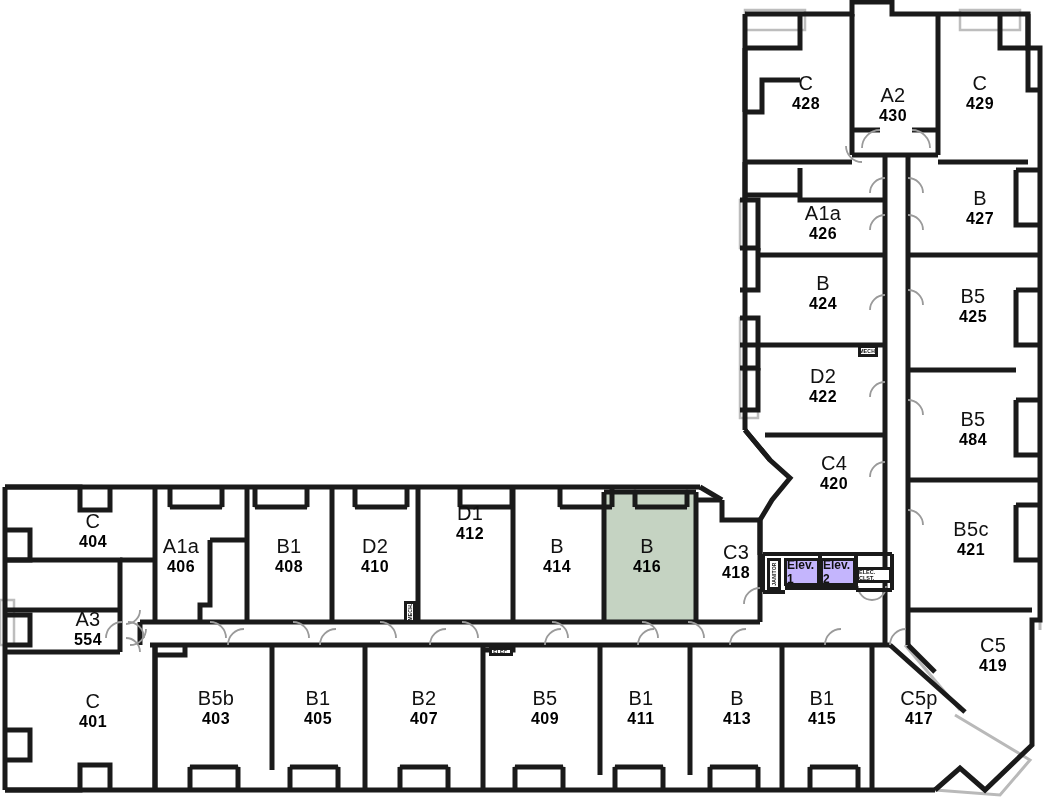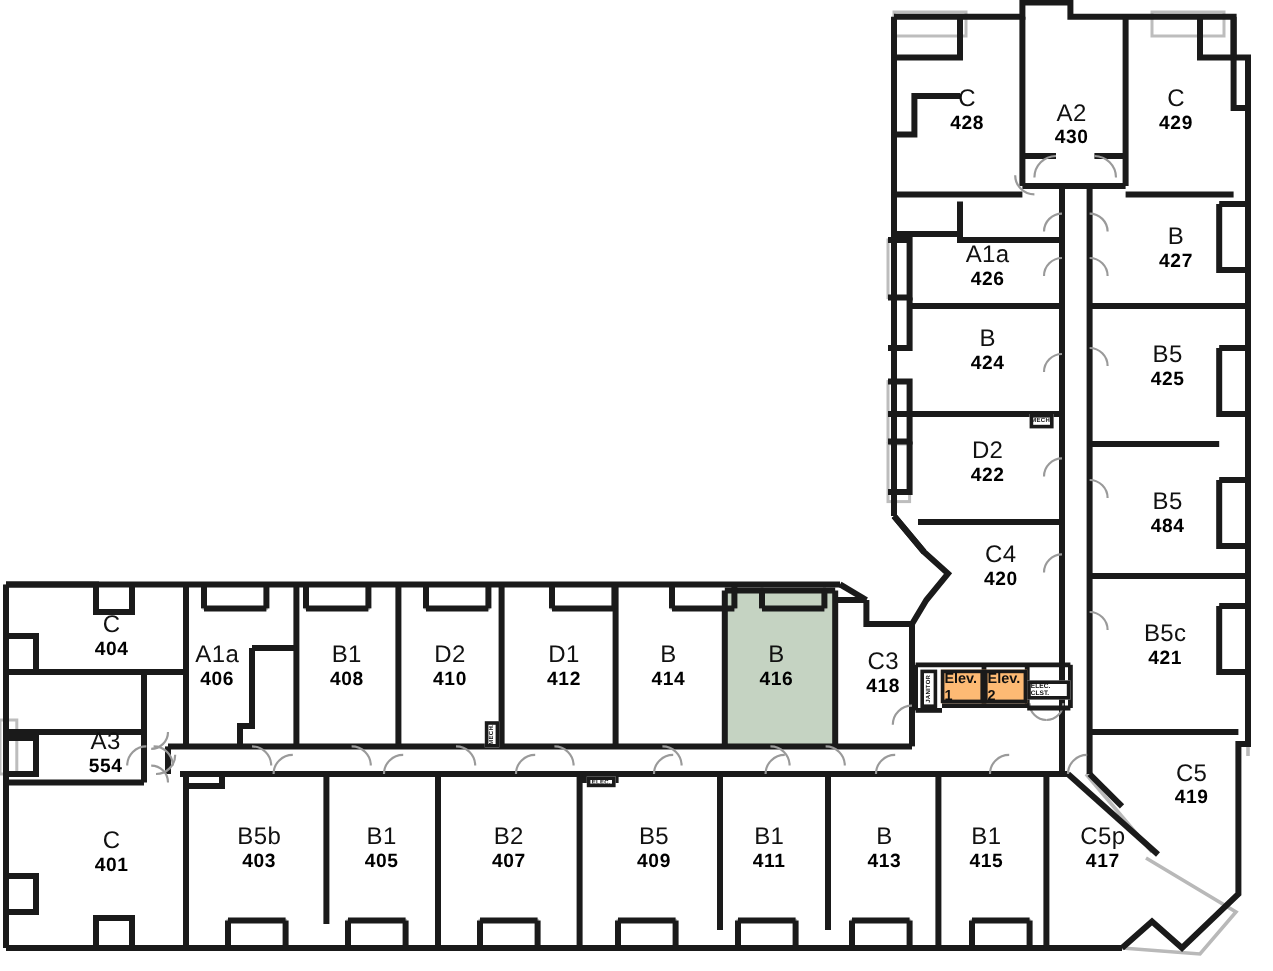--- a/index.html
+++ b/index.html
@@ -5,21 +5,21 @@
   html,body{margin:0;padding:0;background:#ffffff;}
   body{width:1061px;height:809px;overflow:hidden;
        font-family:"Liberation Sans",sans-serif;color:#1a1a1a;}
   #plan{position:relative;width:1061px;height:809px;}
   svg{position:absolute;left:0;top:0;}
   .unit-label{position:absolute;text-align:center;line-height:1.08;
               pointer-events:none;white-space:nowrap;}
   .unit-label .t{display:block;font-size:20px;font-weight:400;color:#111;letter-spacing:.3px;}
   .unit-label .n{display:block;font-size:16px;font-weight:700;color:#000;letter-spacing:.5px;}
   .svc-box{position:absolute;box-sizing:border-box;border:3px solid #1a1a1a;
-           background:#fdba74;display:flex;align-items:center;justify-content:center;
+           background:#c4b5fd;display:flex;align-items:center;justify-content:center;
            font-size:12px;font-weight:700;color:#111;}
   .tiny{position:absolute;box-sizing:border-box;border:3px solid #1a1a1a;background:#fff;
         display:flex;align-items:center;justify-content:center;overflow:hidden;}
   .tiny span{font-size:5px;font-weight:700;color:#111;letter-spacing:.2px;}
   .tiny.vert span{transform:rotate(-90deg);}
   .elecclst{position:absolute;box-sizing:border-box;border:3px solid #1a1a1a;background:#fff;
             display:flex;align-items:center;justify-content:center;}
   .elecclst span{font-size:5.5px;font-weight:700;color:#111;}
 </style>
 </head>
@@ -435,21 +435,21 @@
       <span class="n">406</span>
       </div>
     <div class="unit-label" id="lbl-u408" style="left: 289px; top: 555px; transform: translate(-50%, -50%);">
       <span class="t">B1</span>
       <span class="n">408</span>
       </div>
     <div class="unit-label" id="lbl-u410" style="left: 375px; top: 555px; transform: translate(-50%, -50%);">
       <span class="t">D2</span>
       <span class="n">410</span>
       </div>
-    <div class="unit-label" id="lbl-u412" style="left: 470px; top: 555px; transform: translate(-50%, -50%);">
+    <div class="unit-label" id="lbl-u412" style="left: 470px; top: 522px; transform: translate(-50%, -50%);">
       <span class="t">D1</span>
       <span class="n">412</span>
       </div>
     <div class="unit-label" id="lbl-u414" style="left: 557px; top: 555px; transform: translate(-50%, -50%);">
       <span class="t">B</span>
       <span class="n">414</span>
       </div>
     <div class="unit-label" id="lbl-u416" style="left: 647px; top: 555px; transform: translate(-50%, -50%);">
       <span class="t">B</span>
       <span class="n">416</span>

